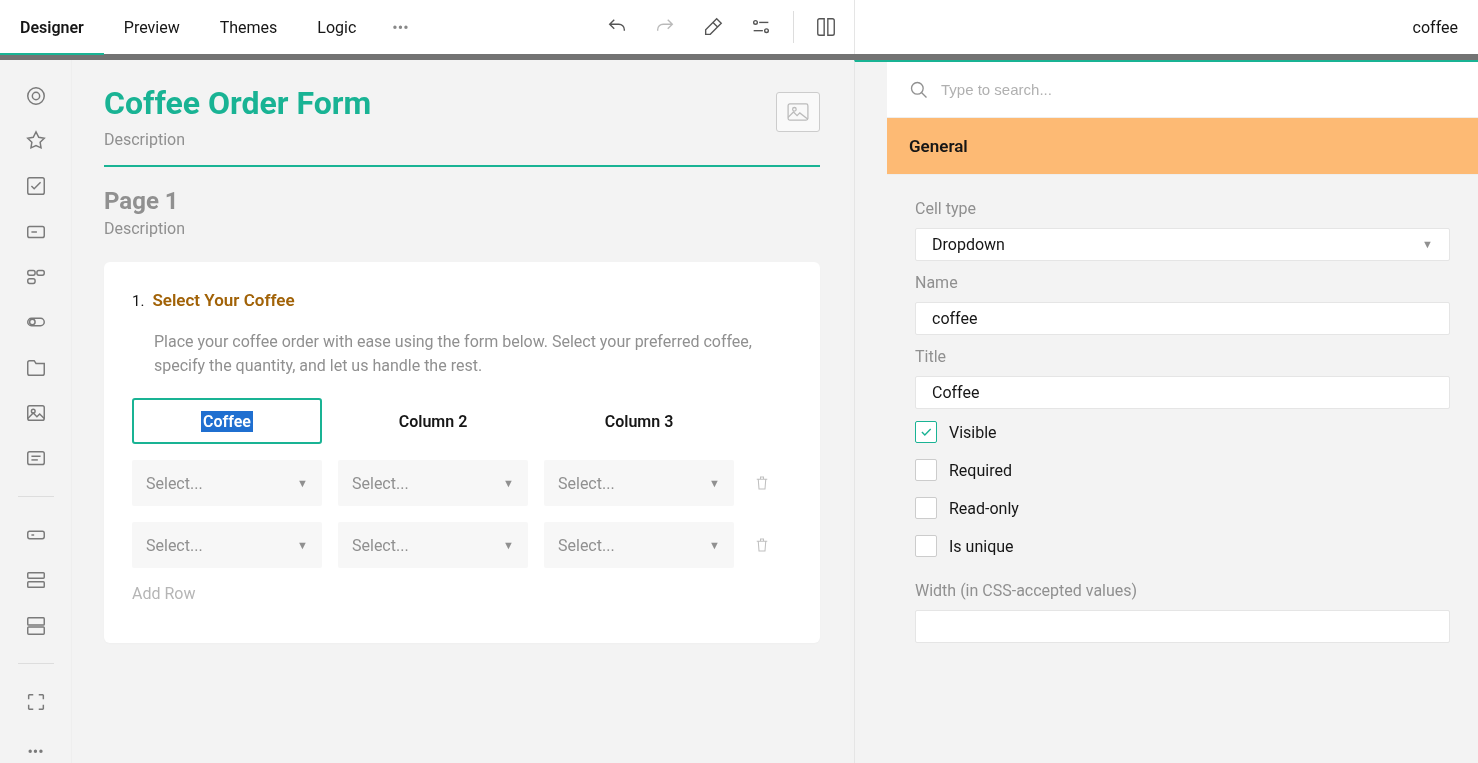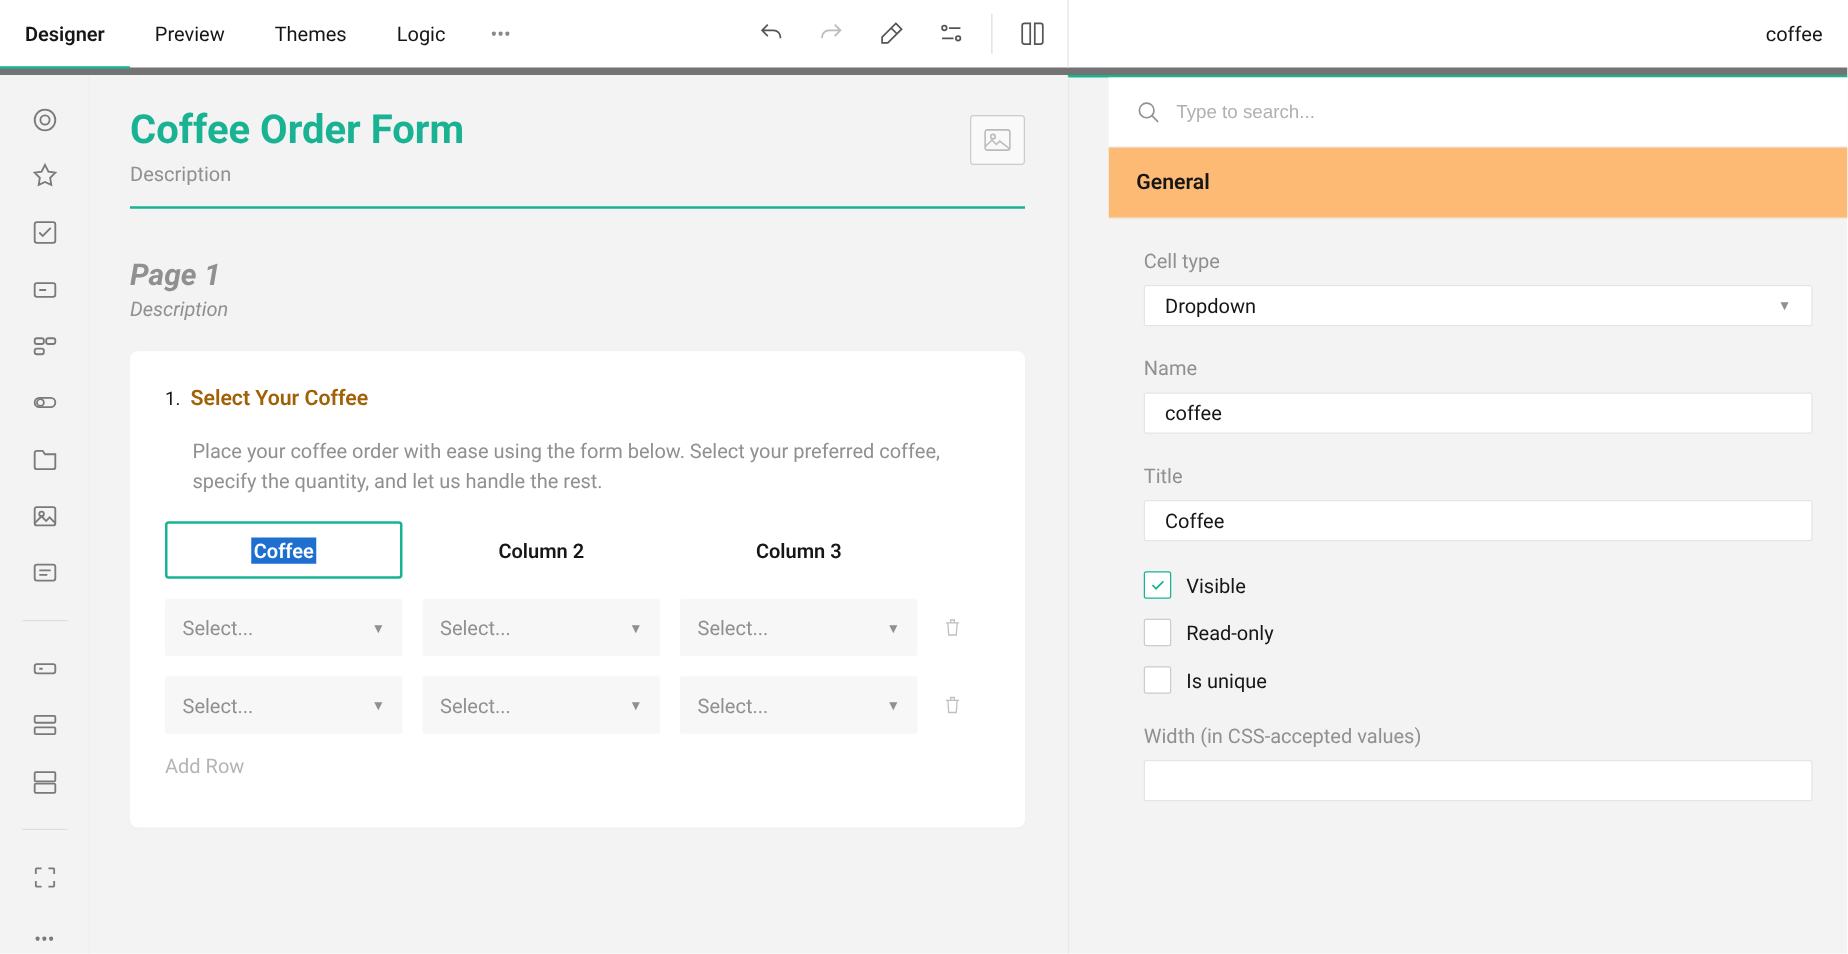--- a/index.html
+++ b/index.html
@@ -27,21 +27,21 @@
 .tool-divider { width: 36px; height: 1px; background: #ddd; margin: 4px 0; }
 
 .canvas { flex: 1; background: #f3f3f3; overflow-y: auto; position: relative; padding-bottom: 20px;}
 .canvas-inner { padding: 24px 32px; max-width: 780px; }
 .survey-header { position: relative; padding-bottom: 16px; border-bottom: 2px solid #19b394; }
 .survey-title { font-size: 32px; font-weight: 700; color: #19b394; }
 .survey-desc { color: #909090; margin-top: 8px; font-size: 16px; }
 .survey-img-placeholder { position: absolute; right: 0; top: 8px; width: 44px; height: 40px; border: 1px solid #ccc; border-radius: 3px; display:flex; align-items:center; justify-content:center; color:#bbb; background:#f9f9f9;}
 .survey-img-placeholder svg { width:22px; height:18px; stroke:currentColor; fill:none; stroke-width:1.4;}
 
-.page-header { margin-top: 39px; font-style: italic; }
+.page-header { margin-top: 20px; }
 .page-title { font-size: 24px; font-weight: 700; color: #909090; }
 .page-desc { color: #909090; margin-top: 4px; font-size: 16px; }
 
 .question-card { background: #fff; border-radius: 6px; margin-top: 24px; padding: 28px 28px 40px; box-shadow: 0 1px 2px rgba(0,0,0,0.02); }
 .q-head { display: flex; gap: 8px; align-items: baseline; }
 .q-num { font-size: 15px; color: #161616; }
 .q-title { font-size: 17px; font-weight: 600; color: #a16207; }
 .q-desc { color: #909090; font-size: 16px; margin: 20px 0 0 22px; line-height: 1.5; max-width: 640px;}
 
 .matrix { margin: 20px 0 0 0; }
@@ -59,21 +59,21 @@
 .add-row { color: #b5b5b5; font-size: 16px; margin-top: 8px; cursor: pointer; }
 
 
 .prop-panel { width: 624px; background: #f3f3f3; border-left: 1px solid #e5e5e5; display: flex; flex-direction: column; border-top: 2px solid #19b394; padding-left: 32px;}
 .prop-search { background: #fff; height: 56px; display: flex; align-items: center; padding: 0 22px; border-bottom: 1px solid #eee; gap: 12px; }
 .prop-search svg { width: 20px; height: 20px; stroke: #909090; fill: none; stroke-width: 1.6; }
 .prop-search input { border: none; outline: none; font-size: 15px; color: #555; flex: 1; }
 .prop-search input::placeholder { color: #b0b0b0; }
 .prop-section-head { background: #fdba74; padding: 18px 22px; font-size: 17px; font-weight: 600; border-bottom: 1px solid #eee; }
 .prop-body { padding: 24px 28px; overflow-y: auto; flex: 1; }
-.prop-field { margin-bottom: 24px; }
+.prop-field { margin-bottom: 12px; }
 .prop-label { color: #909090; font-size: 16px; margin-bottom: 10px; display: block; }
 .prop-select, .prop-input { width: 100%; height: 33px; background: #fff; border: 1px solid #e5e5e5; padding: 0 16px; font-size: 16px; color: #161616; display: flex; align-items: center; justify-content: space-between; border-radius: 2px; }
 .prop-select .caret { color: #909090; font-size: 11px; }
 .prop-input { border: 1px solid #e5e5e5; }
 .prop-checks { display: flex; flex-direction:column; gap: 16px; margin-bottom: 24px;}
 .check-row { display: flex; align-items: center; gap: 12px; font-size: 16px; color: #161616; }
 .checkbox { width: 22px; height: 22px; border: 1px solid #ccc; border-radius: 2px; background: #fff; display:flex; align-items:center; justify-content:center; }
 .checkbox.checked { border-color: #19b394; }
 .checkbox.checked svg { width: 14px; height: 14px; stroke: #19b394; fill: none; stroke-width: 2.4; }
 </style>
@@ -327,20 +327,24 @@
         <div class="check-row">
             <div class="checkbox checked">
               <svg viewBox="0 0 24 24">
                 <path d="M5 12l5 5L20 7"></path>
               </svg>
             </div>
             <span>Visible</span>
           </div>
         <div class="check-row">
             <div class="checkbox"></div>
+            <span>Required</span>
+          </div>
+        <div class="check-row">
+            <div class="checkbox"></div>
             <span>Read-only</span>
           </div>
         <div class="check-row">
             <div class="checkbox"></div>
             <span>Is unique</span>
           </div>
       </div>
       <div class="prop-field">
         <label class="prop-label">Width (in CSS-accepted values)</label>
         <div class="prop-input"></div>

